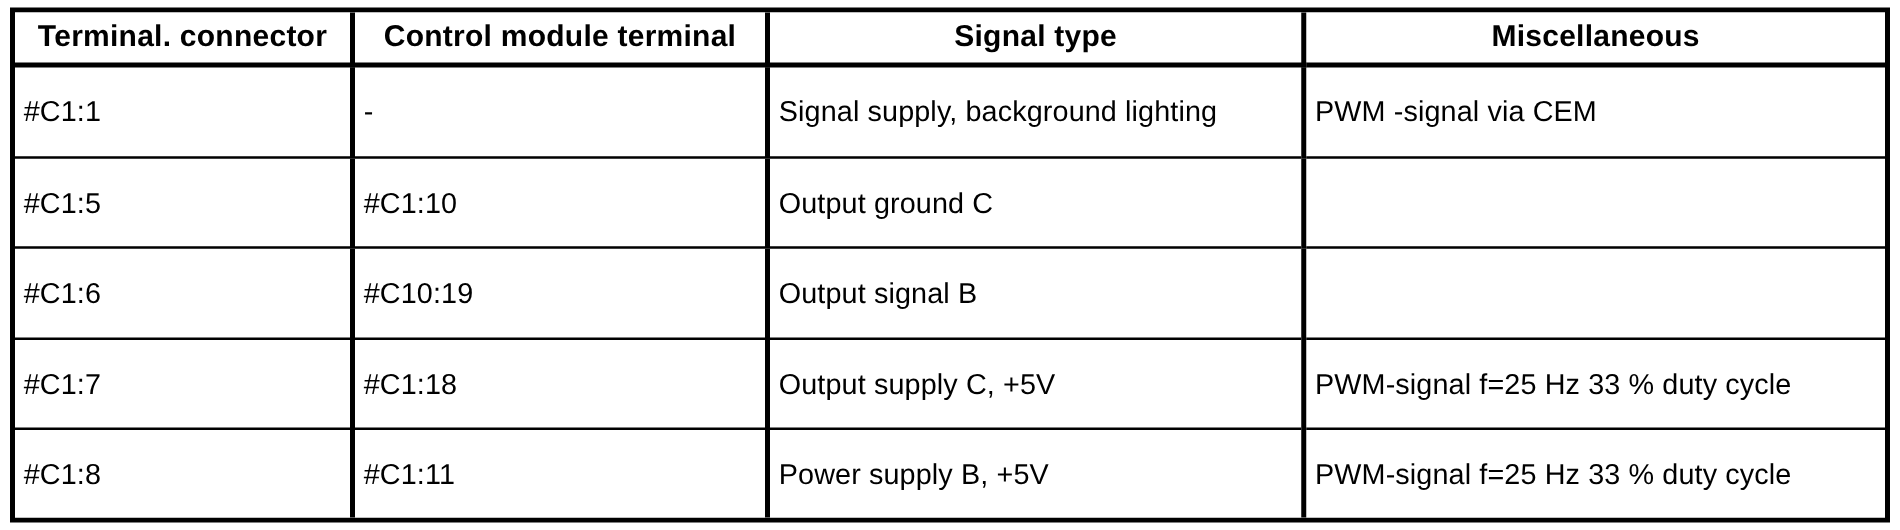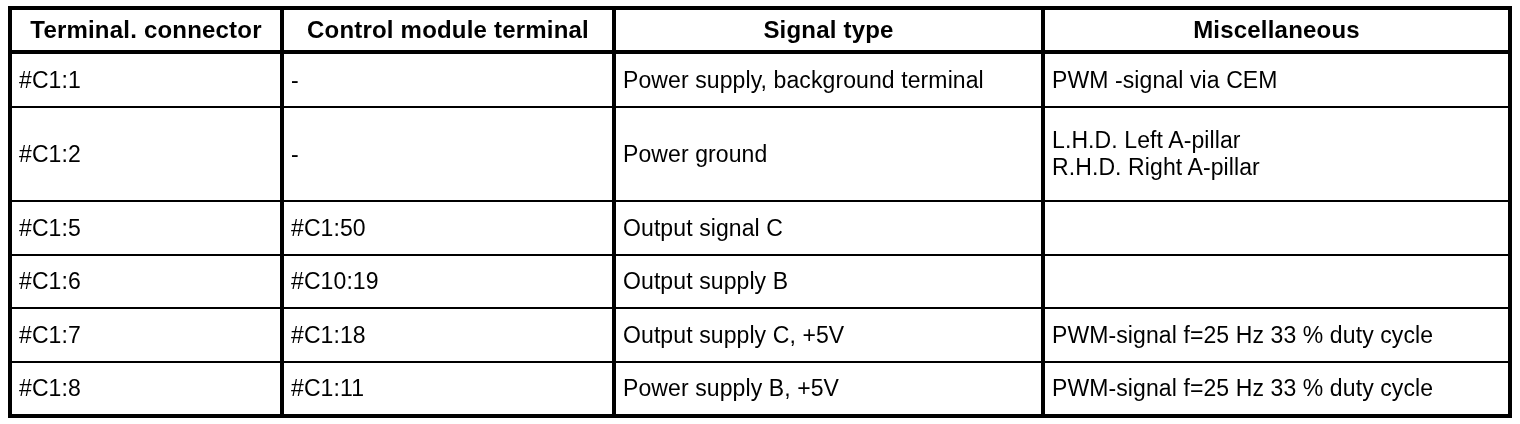--- a/index.html
+++ b/index.html
@@ -92,40 +92,33 @@
         <th>Terminal. connector</th>
         <th>Control module terminal</th>
         <th>Signal type</th>
         <th>Miscellaneous</th>
       </tr>
     </thead>
     <tbody>
       <tr class="row-std">
         <td>#C1:1</td>
         <td>-</td>
-        <td>Power supply, background terminal</td>
+        <td>Signal supply, background lighting</td>
         <td>PWM -signal via CEM</td>
-      </tr>
-      <tr class="row-tall">
-        <td>#C1:2</td>
-        <td>-</td>
-        <td>Power ground</td>
-        <td>L.H.D. Left A-pillar
-R.H.D. Right A-pillar</td>
       </tr>
       <tr class="row-std">
         <td>#C1:5</td>
-        <td>#C1:50</td>
-        <td>Output signal C</td>
+        <td>#C1:10</td>
+        <td>Output ground C</td>
         <td></td>
       </tr>
       <tr class="row-std">
         <td>#C1:6</td>
         <td>#C10:19</td>
-        <td>Output supply B</td>
+        <td>Output signal B</td>
         <td></td>
       </tr>
       <tr class="row-std">
         <td>#C1:7</td>
         <td>#C1:18</td>
         <td>Output supply C, +5V</td>
         <td>PWM-signal f=25 Hz 33 % duty cycle</td>
       </tr>
       <tr class="row-std">
         <td>#C1:8</td>

